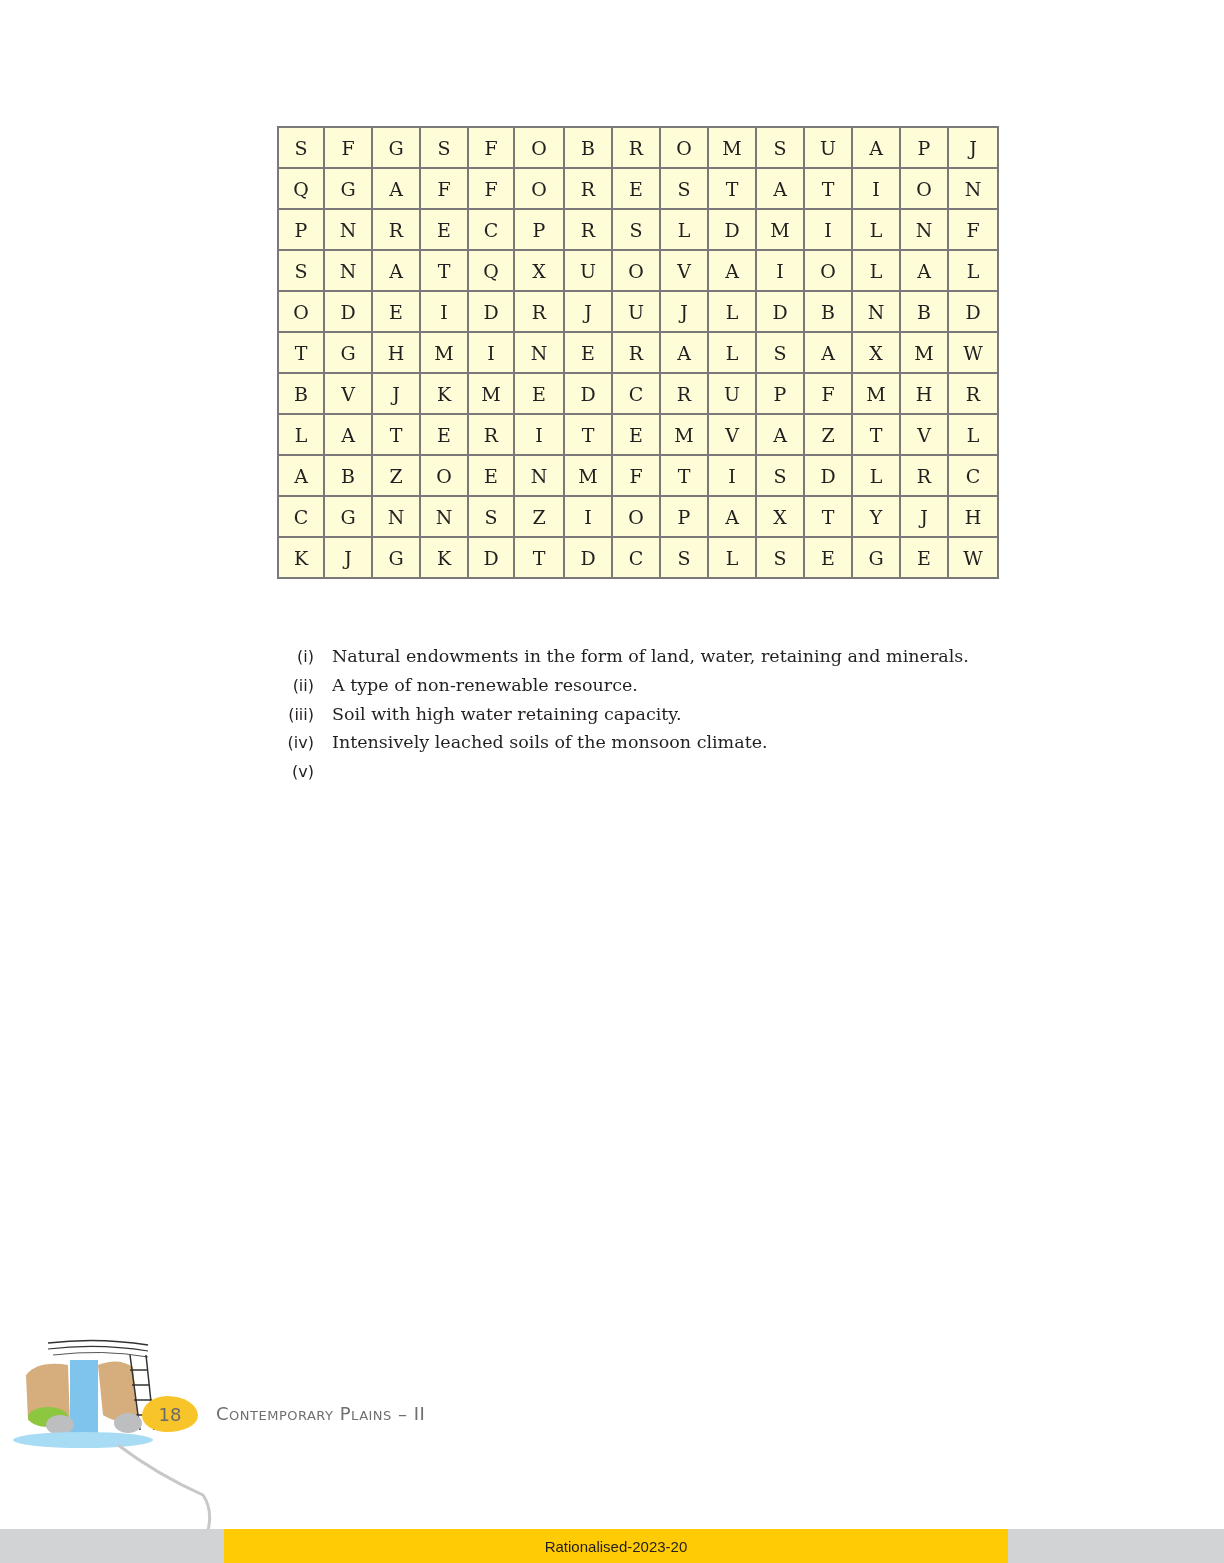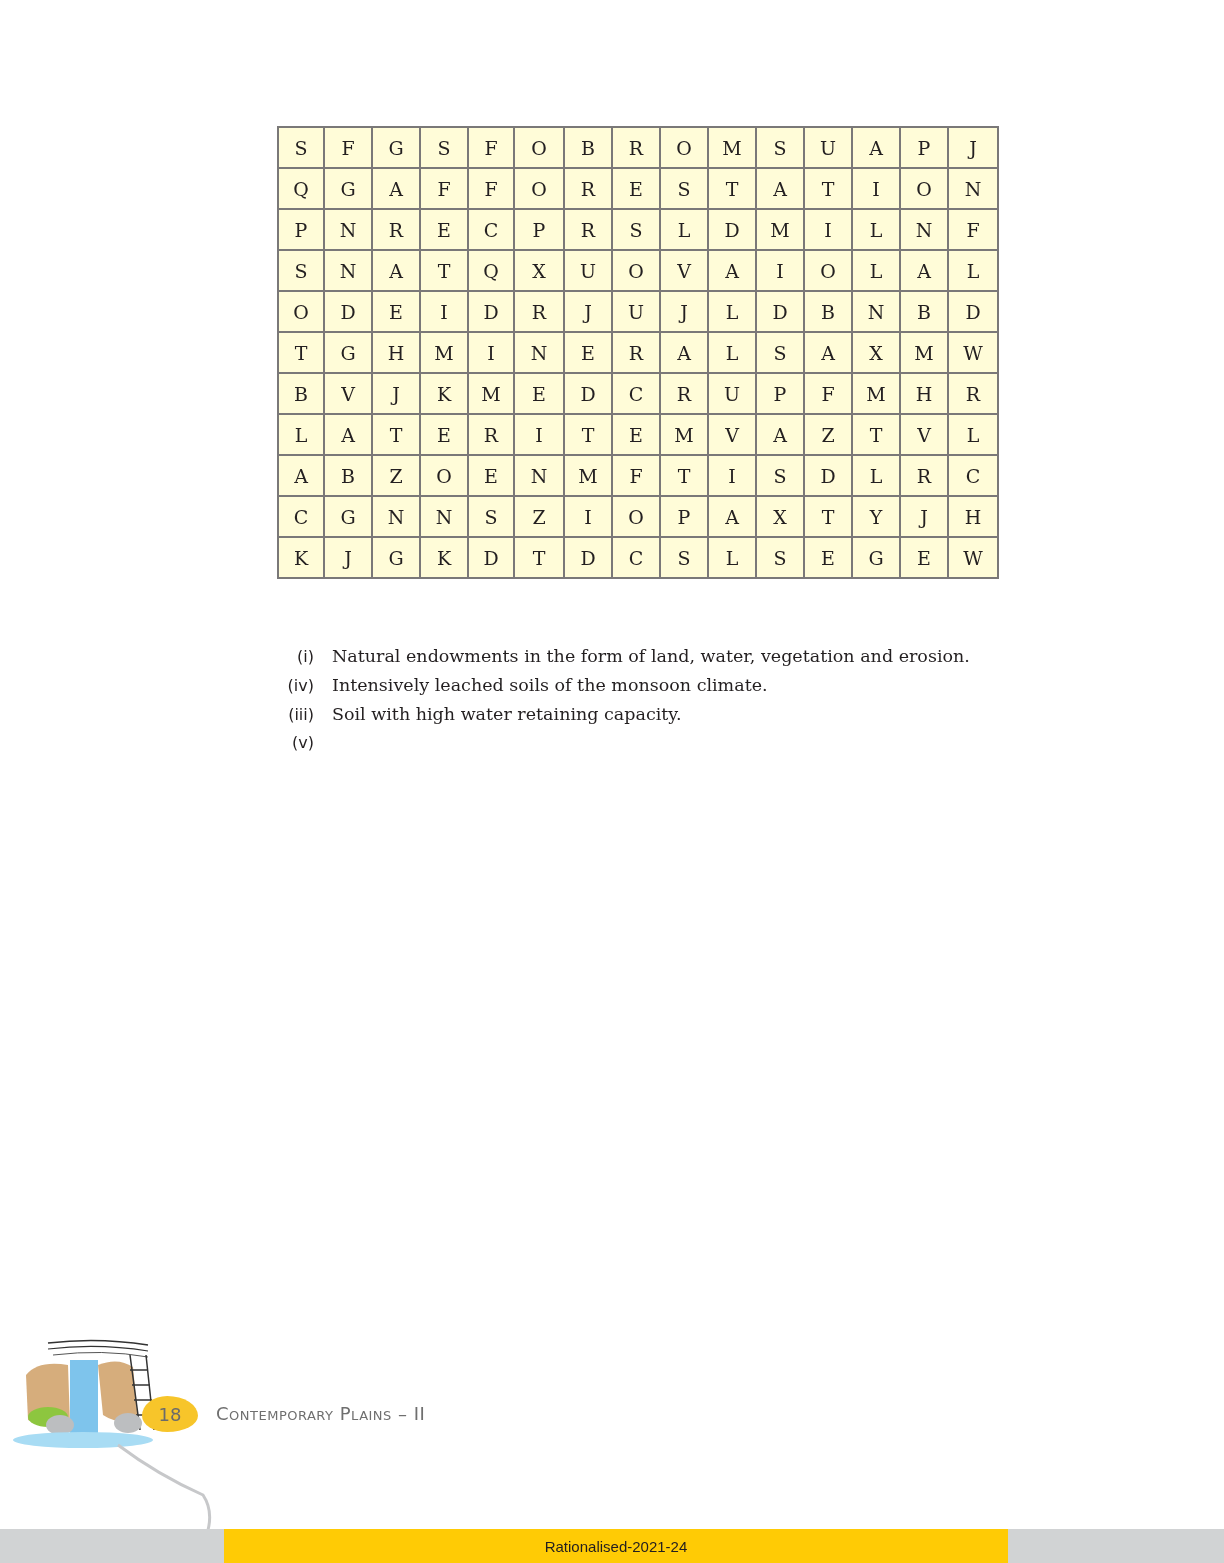--- a/index.html
+++ b/index.html
@@ -237,23 +237,24 @@
         <td style="width: 46px;">S</td>
         <td style="width: 46px;">E</td>
         <td style="width: 46px;">G</td>
         <td style="width: 46px;">E</td>
         <td style="width: 48px;">W</td>
       </tr>
     </tbody>
 </table>
 
 <ul class="clues">
-  <li><span class="clue-num">(i)</span><span class="clue-text">Natural endowments in the form of land, water, vegetation and erosion.</span></li>
+  <li><span class="clue-num">(i)</span><span class="clue-text">Natural endowments in the form of land, water, retaining and minerals.</span></li>
+  <li><span class="clue-num">(ii)</span><span class="clue-text">A type of  non-renewable resource.</span></li>
+  <li><span class="clue-num">(iii)</span><span class="clue-text">Soil with high water retaining capacity.</span></li>
   <li><span class="clue-num">(iv)</span><span class="clue-text">Intensively leached soils of the monsoon climate.</span></li>
-  <li><span class="clue-num">(iii)</span><span class="clue-text">Soil with high water retaining capacity.</span></li>
   <li><span class="clue-num">(v)</span></li>
 </ul>
 
 <svg class="footer-art" viewBox="0 0 210 200">
   <path d="M40 8 Q90 2 140 10" stroke="#333" stroke-width="1.5" fill="none"></path>
   <path d="M40 14 Q90 8 140 16" stroke="#333" stroke-width="1.2" fill="none"></path>
   <path d="M45 20 Q95 14 140 22" stroke="#555" stroke-width="1" fill="none"></path>
   <path d="M18 40 Q30 25 60 30 L62 90 Q40 95 20 85 Z" fill="#d6ad7c"></path>
   <path d="M90 30 Q110 22 125 32 L130 85 Q110 90 95 80 Z" fill="#d6ad7c"></path>
   <rect x="62" y="25" width="28" height="80" fill="#7ec4ec"></rect>
@@ -262,13 +263,13 @@
   <ellipse cx="52" cy="90" rx="14" ry="10" fill="#bcbec0"></ellipse>
   <ellipse cx="120" cy="88" rx="14" ry="10" fill="#bcbec0"></ellipse>
   <ellipse cx="75" cy="105" rx="70" ry="8" fill="#a8dcf4"></ellipse>
   <path d="M110 110 Q150 140 195 160 Q205 175 200 195" stroke="#c7c8ca" stroke-width="3" fill="none"></path>
 </svg>
 
 <div class="page-badge">18</div>
 <div class="book-title">Contemporary  Plains – II</div>
 
 <div class="bottom-bar"></div>
-<div class="bottom-yellow">Rationalised-2021-24</div>
+<div class="bottom-yellow">Rationalised-2023-20</div>
 
 </body></html>

